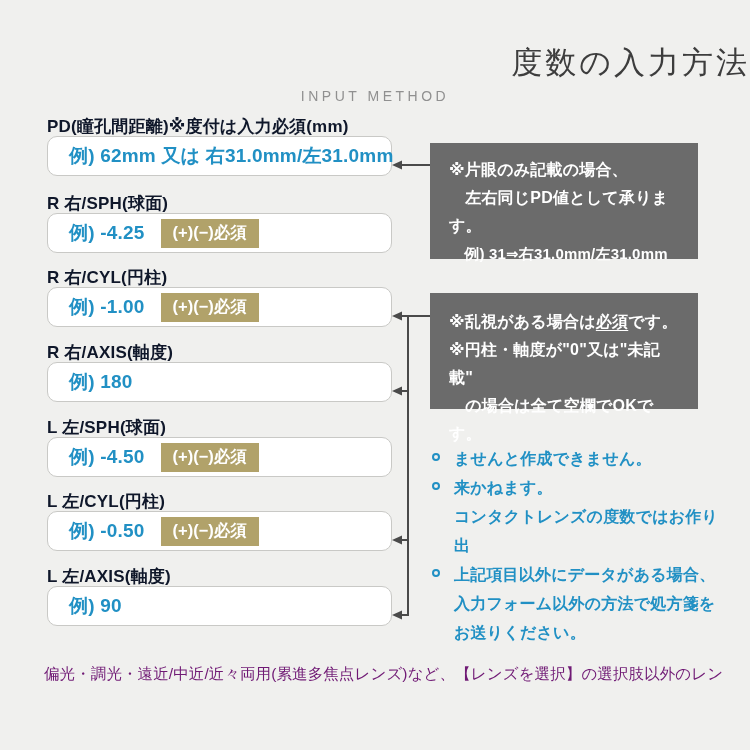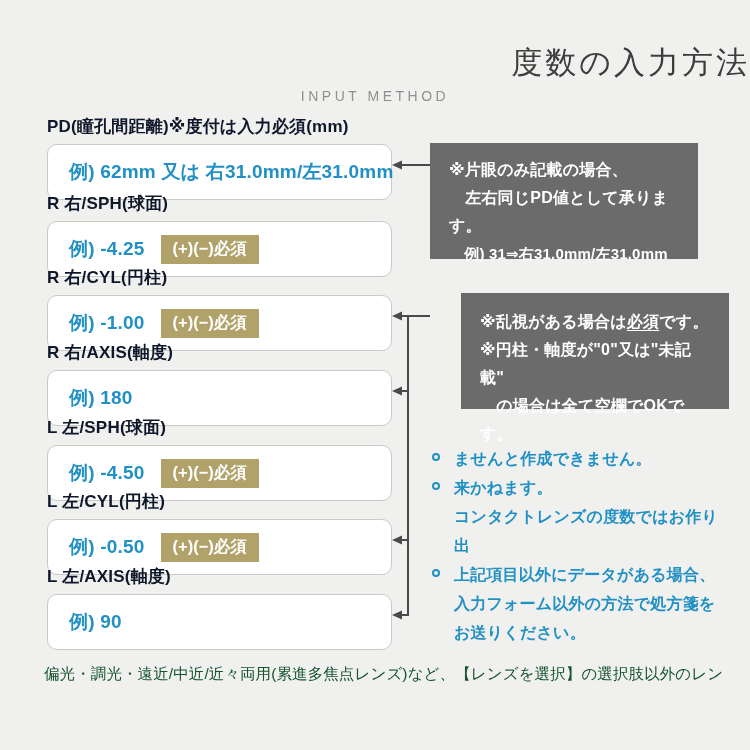--- a/index.html
+++ b/index.html
@@ -18,45 +18,45 @@
   
   .title{position:absolute;top:42px;left:0;width:750px;text-align:right;
          font-size:31px;font-weight:400;letter-spacing:3px;color:#3d3d3d;}
   .subtitle{position:absolute;top:88px;left:0;width:750px;text-align:center;
          font-size:14px;font-weight:400;letter-spacing:3.5px;color:#909090;}
 
   
   .field{position:absolute;left:47px;width:345px;}
   .r1{top:117px}.r2{top:194px}.r3{top:268px}.r4{top:343px}.r5{top:418px}.r6{top:492px}.r7{top:567px}
   .field-label{font-size:17px;font-weight:600;color:#0f172a;line-height:19px;letter-spacing:.2px;}
-  .example-box{margin-top:8px;height:56px;width:345px;background:#ffffff;
+  .example-box{height:40px;width:345px;background:#ffffff;
          border:1.5px solid #c9c9c6;border-radius:10px;display:flex;align-items:center;
          padding:0 8px 0 21px;text-align:right;}
   .example-value{color:var(--accent);font-weight:bold;font-size:19px;white-space:nowrap;letter-spacing:.2px;}
   .badge{margin-left:16px;background:var(--tan);color:#ffffff;font-weight:bold;
          font-size:16.5px;padding:3px 12px 4px;white-space:nowrap;}
 
   
   .callout{position:absolute;left:430px;width:268px;height:116px;background:var(--gray);
          color:#ffffff;font-weight:bold;font-size:16px;line-height:28px;letter-spacing:.2px;}
   .callout1{top:143px;padding:13px 0 0 19px;}
-  .callout2{top:293px;padding:15px 16px 0 19px;margin-left:31px;}
+  .callout2{top:293px;padding:15px 16px 0 19px;}
   .callout .small{font-size:15px;}
   .callout u{text-underline-offset:3px;}
 
   
   .notes{position:absolute;left:432px;top:444px;width:300px;}
   .note{position:relative;padding-left:22px;color:var(--accent);font-weight:600;
         font-size:16px;line-height:29px;letter-spacing:.2px;}
   .ring{position:absolute;left:0;top:9px;width:8px;height:8px;border:2.5px solid var(--accent);
         border-radius:50%;}
 
   
   .footer{position:absolute;left:44px;top:660px;width:690px;font-size:15.5px;
-        line-height:28px;color:#14532d;letter-spacing:.1px;}
+        line-height:28px;color:#701a75;letter-spacing:.1px;}
 
   
   .arrows{position:absolute;left:0;top:0;width:750px;height:750px;pointer-events:none;}
   .arrows line{stroke:var(--arrow);stroke-width:2;}
   .arrows polygon{fill:var(--arrow);}
 </style>
 </head>
 <body>
 
 <div class="stage">

